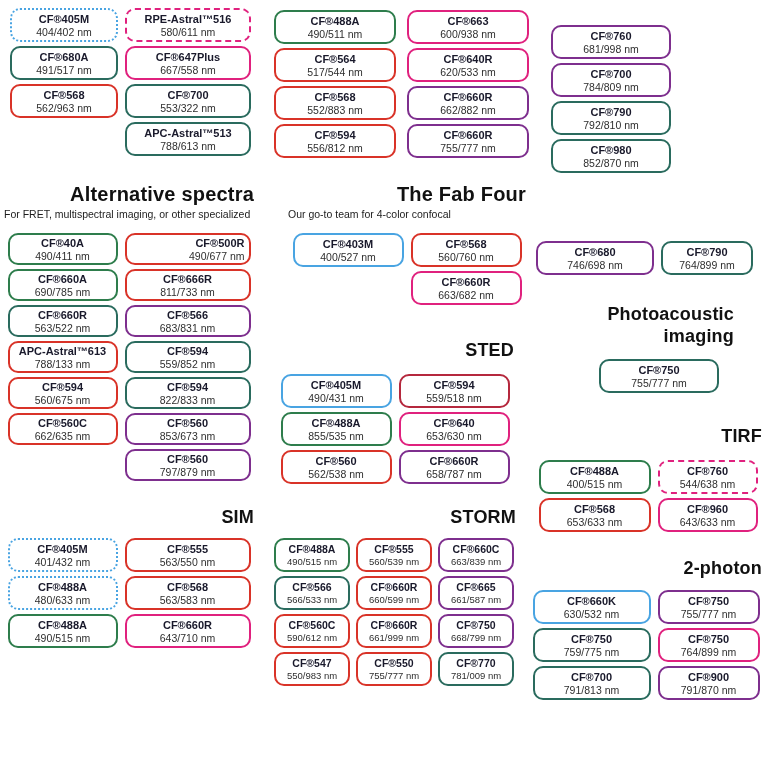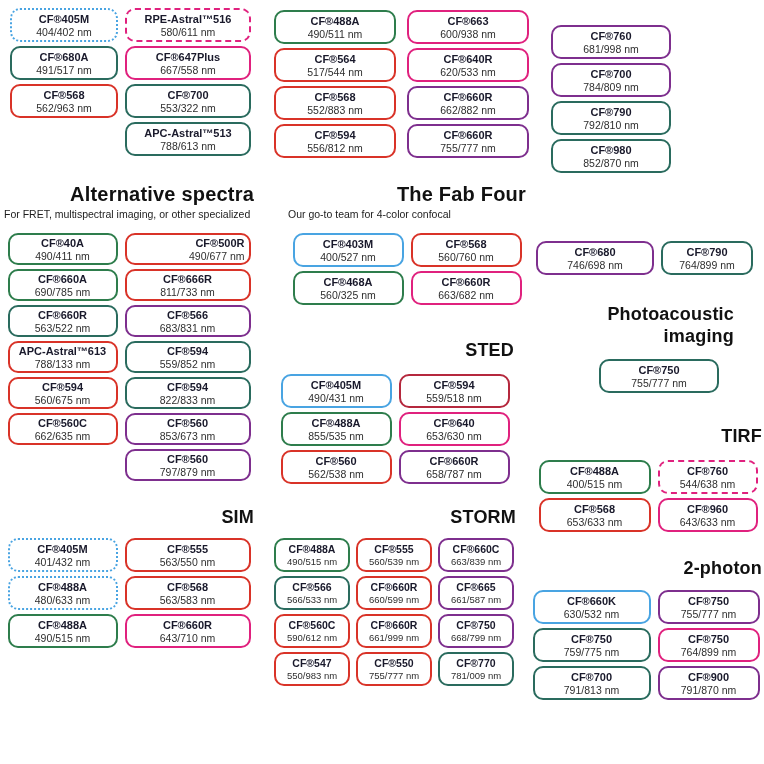--- a/index.html
+++ b/index.html
@@ -238,24 +238,20 @@
     </section>
   <section class="sec" id="sec-fab">
       <div class="sec-title t-big">The Fab Four</div>
       <div class="sec-sub">Our go-to team for 4-color confocal</div>
       <div class="cols">
         <div class="col">
           <div class="pill" style="border-color: rgb(73, 164, 226);">
             <div class="dye-name">CF®403M</div>
             <div class="dye-val">400/527 nm</div>
           </div>
-          <div class="pill" style="border-color: rgb(46, 125, 76);">
-            <div class="dye-name">CF®468A</div>
-            <div class="dye-val">560/325 nm</div>
-          </div>
         </div>
         <div class="col">
           <div class="pill" style="border-color: rgb(217, 51, 40);">
             <div class="dye-name">CF®568</div>
             <div class="dye-val">560/760 nm</div>
           </div>
           <div class="pill" style="border-color: rgb(224, 33, 126);">
             <div class="dye-name">CF®660R</div>
             <div class="dye-val">663/682 nm</div>
           </div>

